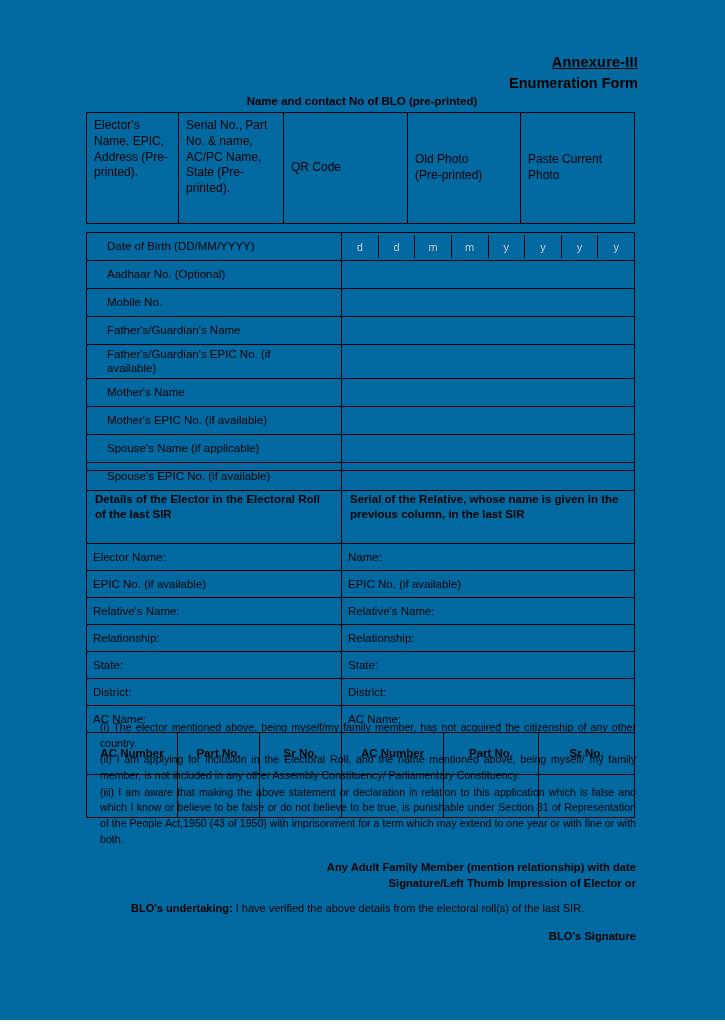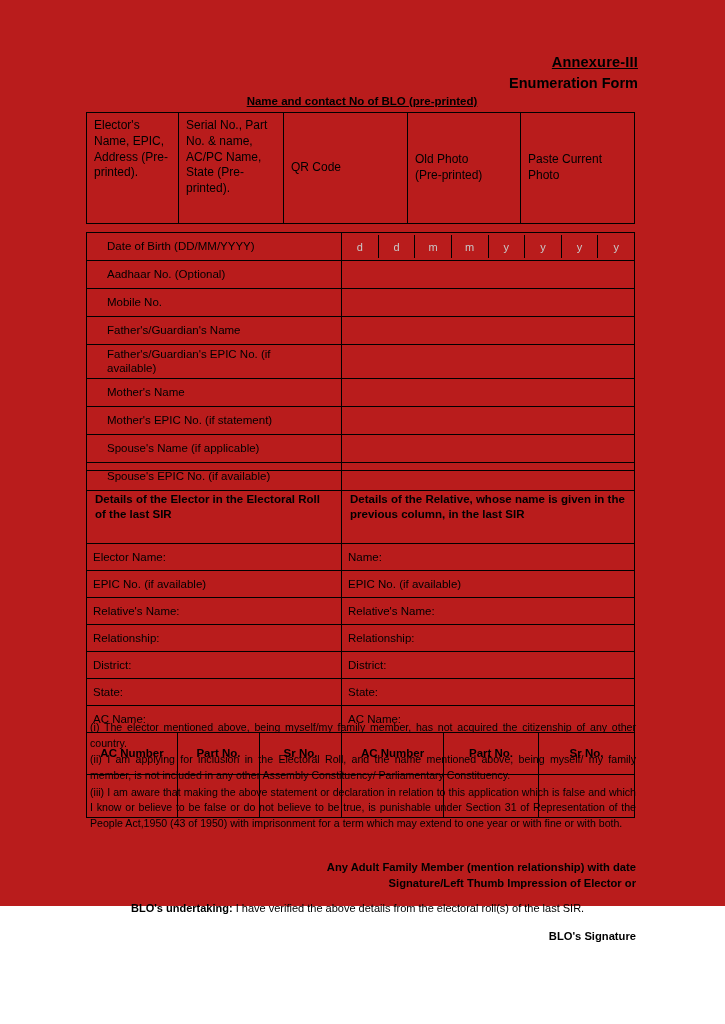--- a/index.html
+++ b/index.html
@@ -12,22 +12,22 @@
     height: 1024px;
     position: relative;
     font-family: "Liberation Sans", sans-serif;
     color: #000000;
     overflow: hidden;
   }
   .page {
     position: absolute;
     left: 0; top: 0;
     width: 725px;
-    height: 906px;
-    background: #b91c1c;
+    height: 1020px;
+    background: #0369a1;
   }
 
   
   .annexure {
     position: absolute;
     left: 86px;
     top: 54px;
     width: 552px;
     text-align: right;
     font-size: 14.5px;
@@ -46,21 +46,20 @@
     font-weight: bold;
   }
   .blo-line {
     position: absolute;
     left: 86px;
     top: 95px;
     width: 552px;
     text-align: center;
     font-size: 11.5px;
     font-weight: bold;
-    text-decoration: underline;
   }
 
   
   table.frm {
     position: absolute;
     border-collapse: collapse;
     table-layout: fixed;
     font-size: 11.5px;
   }
   table.frm td, table.frm th {
@@ -149,21 +148,21 @@
   
   .declarations {
     position: absolute;
     left: 88px;
     top: 720px;
     width: 548px;
     font-size: 10.6px;
     line-height: 1.48;
     text-align: justify;
   }
-  .declarations p { margin: 0 0 1px 2px; }
+  .declarations p { margin: 0 0 1px 12px; }
 
   
   .sig-elector {
     position: absolute;
     left: 86px;
     top: 859px;
     width: 550px;
     text-align: right;
     font-size: 11.2px;
     font-weight: bold;
@@ -258,21 +257,21 @@
         </tr>
         <tr>
           <td class="lbl">Father's/Guardian's EPIC No. (if available)</td>
           <td class="val"></td>
         </tr>
         <tr>
           <td class="lbl">Mother's Name</td>
           <td class="val"></td>
         </tr>
         <tr>
-          <td class="lbl">Mother's EPIC No. (if statement)</td>
+          <td class="lbl">Mother's EPIC No. (if available)</td>
           <td class="val"></td>
         </tr>
         <tr>
           <td class="lbl">Spouse's Name (if applicable)</td>
           <td class="val"></td>
         </tr>
         <tr>
           <td class="lbl">Spouse's EPIC No. (if available)</td>
           <td class="val"></td>
         </tr>
@@ -284,45 +283,45 @@
       <col style="width:91px">
       <col style="width:82px">
       <col style="width:82px">
       <col style="width:102px">
       <col style="width:95px">
       <col style="width:96px">
     </colgroup>
     <tbody id="sir-tbody">
         <tr>
           <td class="sir-head" colspan="3">Details of the Elector in the Electoral Roll of the last SIR</td>
-          <td class="sir-head" colspan="3">Details of the Relative, whose name is given in the previous column, in the last SIR</td>
+          <td class="sir-head" colspan="3">Serial of the Relative, whose name is given in the previous column, in the last SIR</td>
         </tr>
         <tr>
           <td class="sir-lbl" colspan="3">Elector Name:</td>
           <td class="sir-lbl" colspan="3">Name:</td>
         </tr>
         <tr>
           <td class="sir-lbl" colspan="3">EPIC No. (if available)</td>
           <td class="sir-lbl" colspan="3">EPIC No. (if available)</td>
         </tr>
         <tr>
           <td class="sir-lbl" colspan="3">Relative's Name:</td>
           <td class="sir-lbl" colspan="3">Relative's Name:</td>
         </tr>
         <tr>
           <td class="sir-lbl" colspan="3">Relationship:</td>
           <td class="sir-lbl" colspan="3">Relationship:</td>
         </tr>
         <tr>
+          <td class="sir-lbl" colspan="3">State:</td>
+          <td class="sir-lbl" colspan="3">State:</td>
+        </tr>
+        <tr>
           <td class="sir-lbl" colspan="3">District:</td>
           <td class="sir-lbl" colspan="3">District:</td>
-        </tr>
-        <tr>
-          <td class="sir-lbl" colspan="3">State:</td>
-          <td class="sir-lbl" colspan="3">State:</td>
         </tr>
         <tr>
           <td class="sir-lbl" colspan="3">AC Name:</td>
           <td class="sir-lbl" colspan="3">AC Name:</td>
         </tr>
         <tr>
           <td class="sub-head">AC Number</td>
           <td class="sub-head">Part No.</td>
           <td class="sub-head">Sr No.</td>
           <td class="sub-head">AC Number</td>

